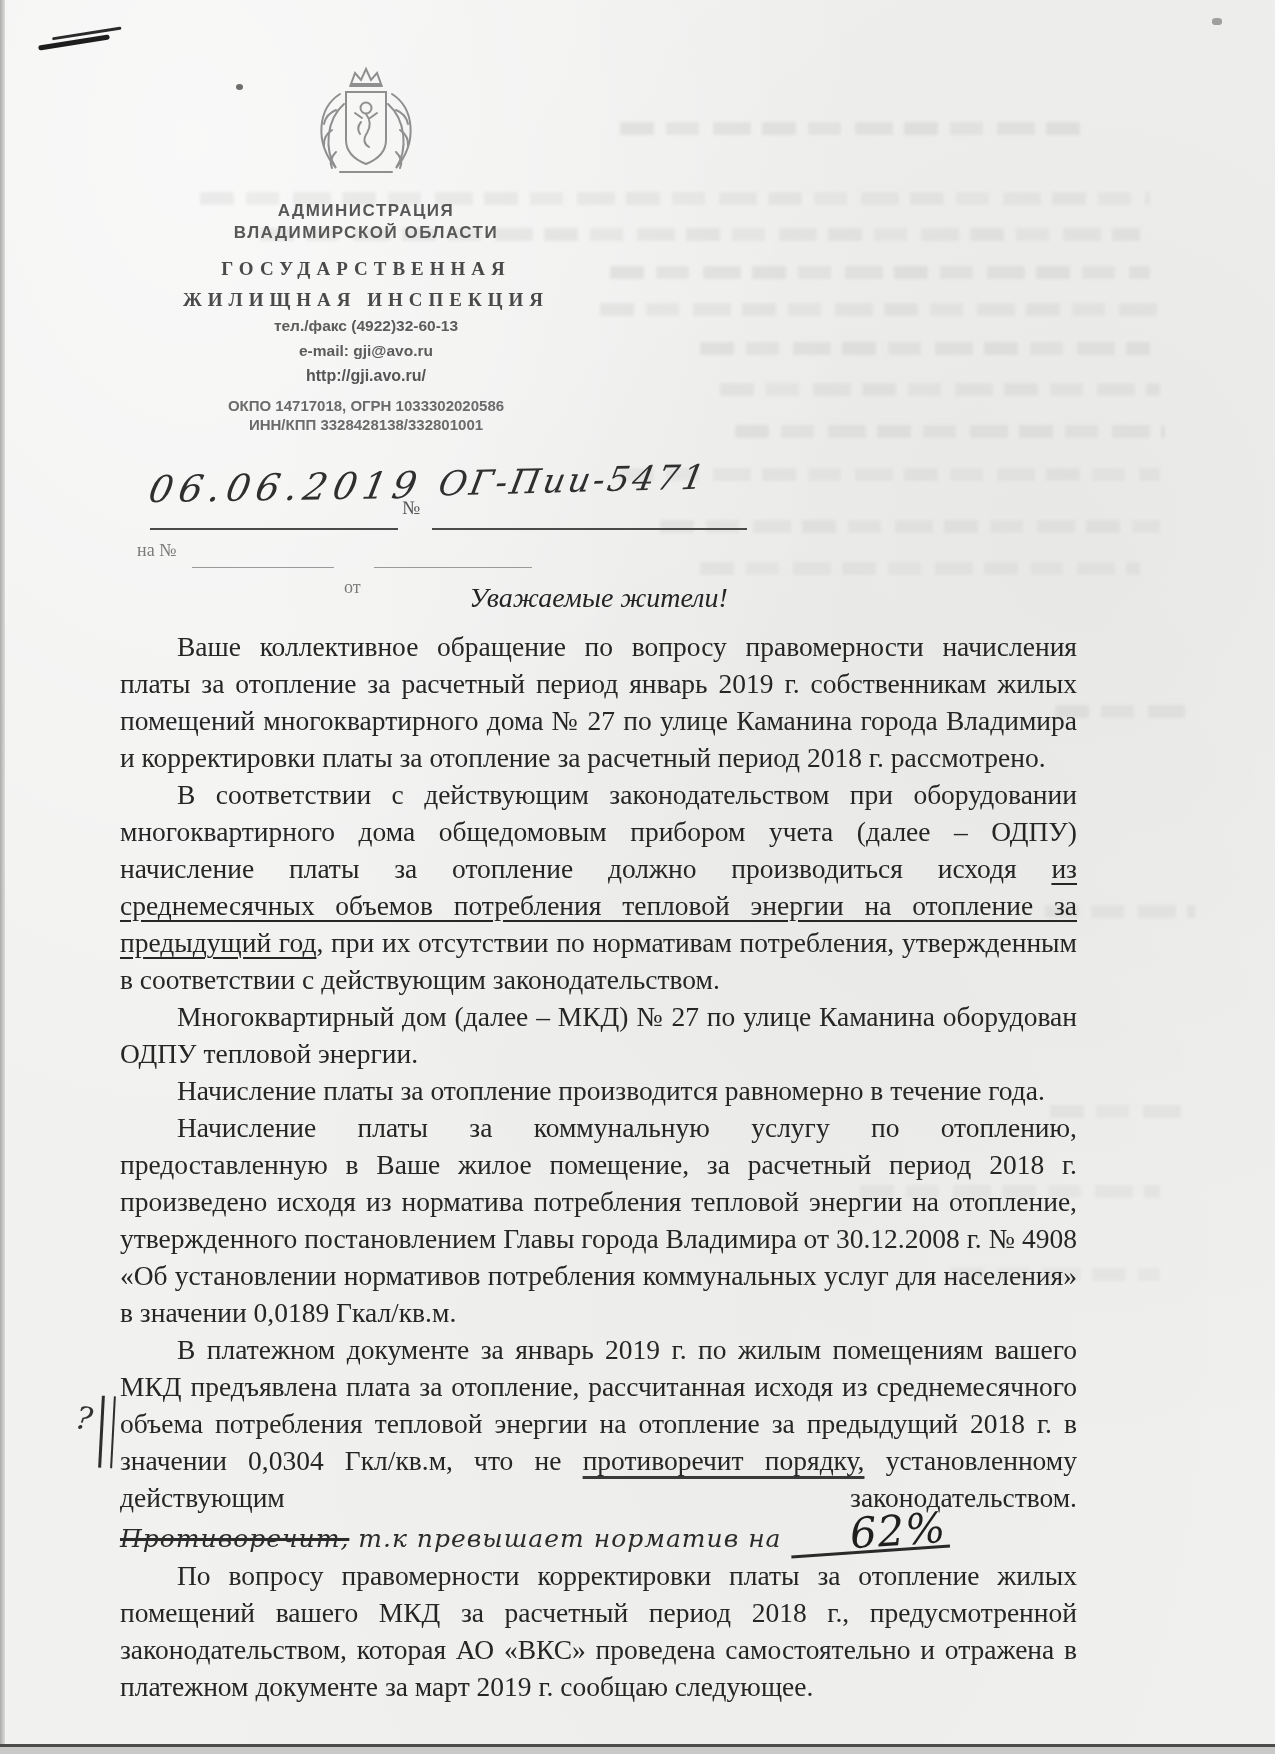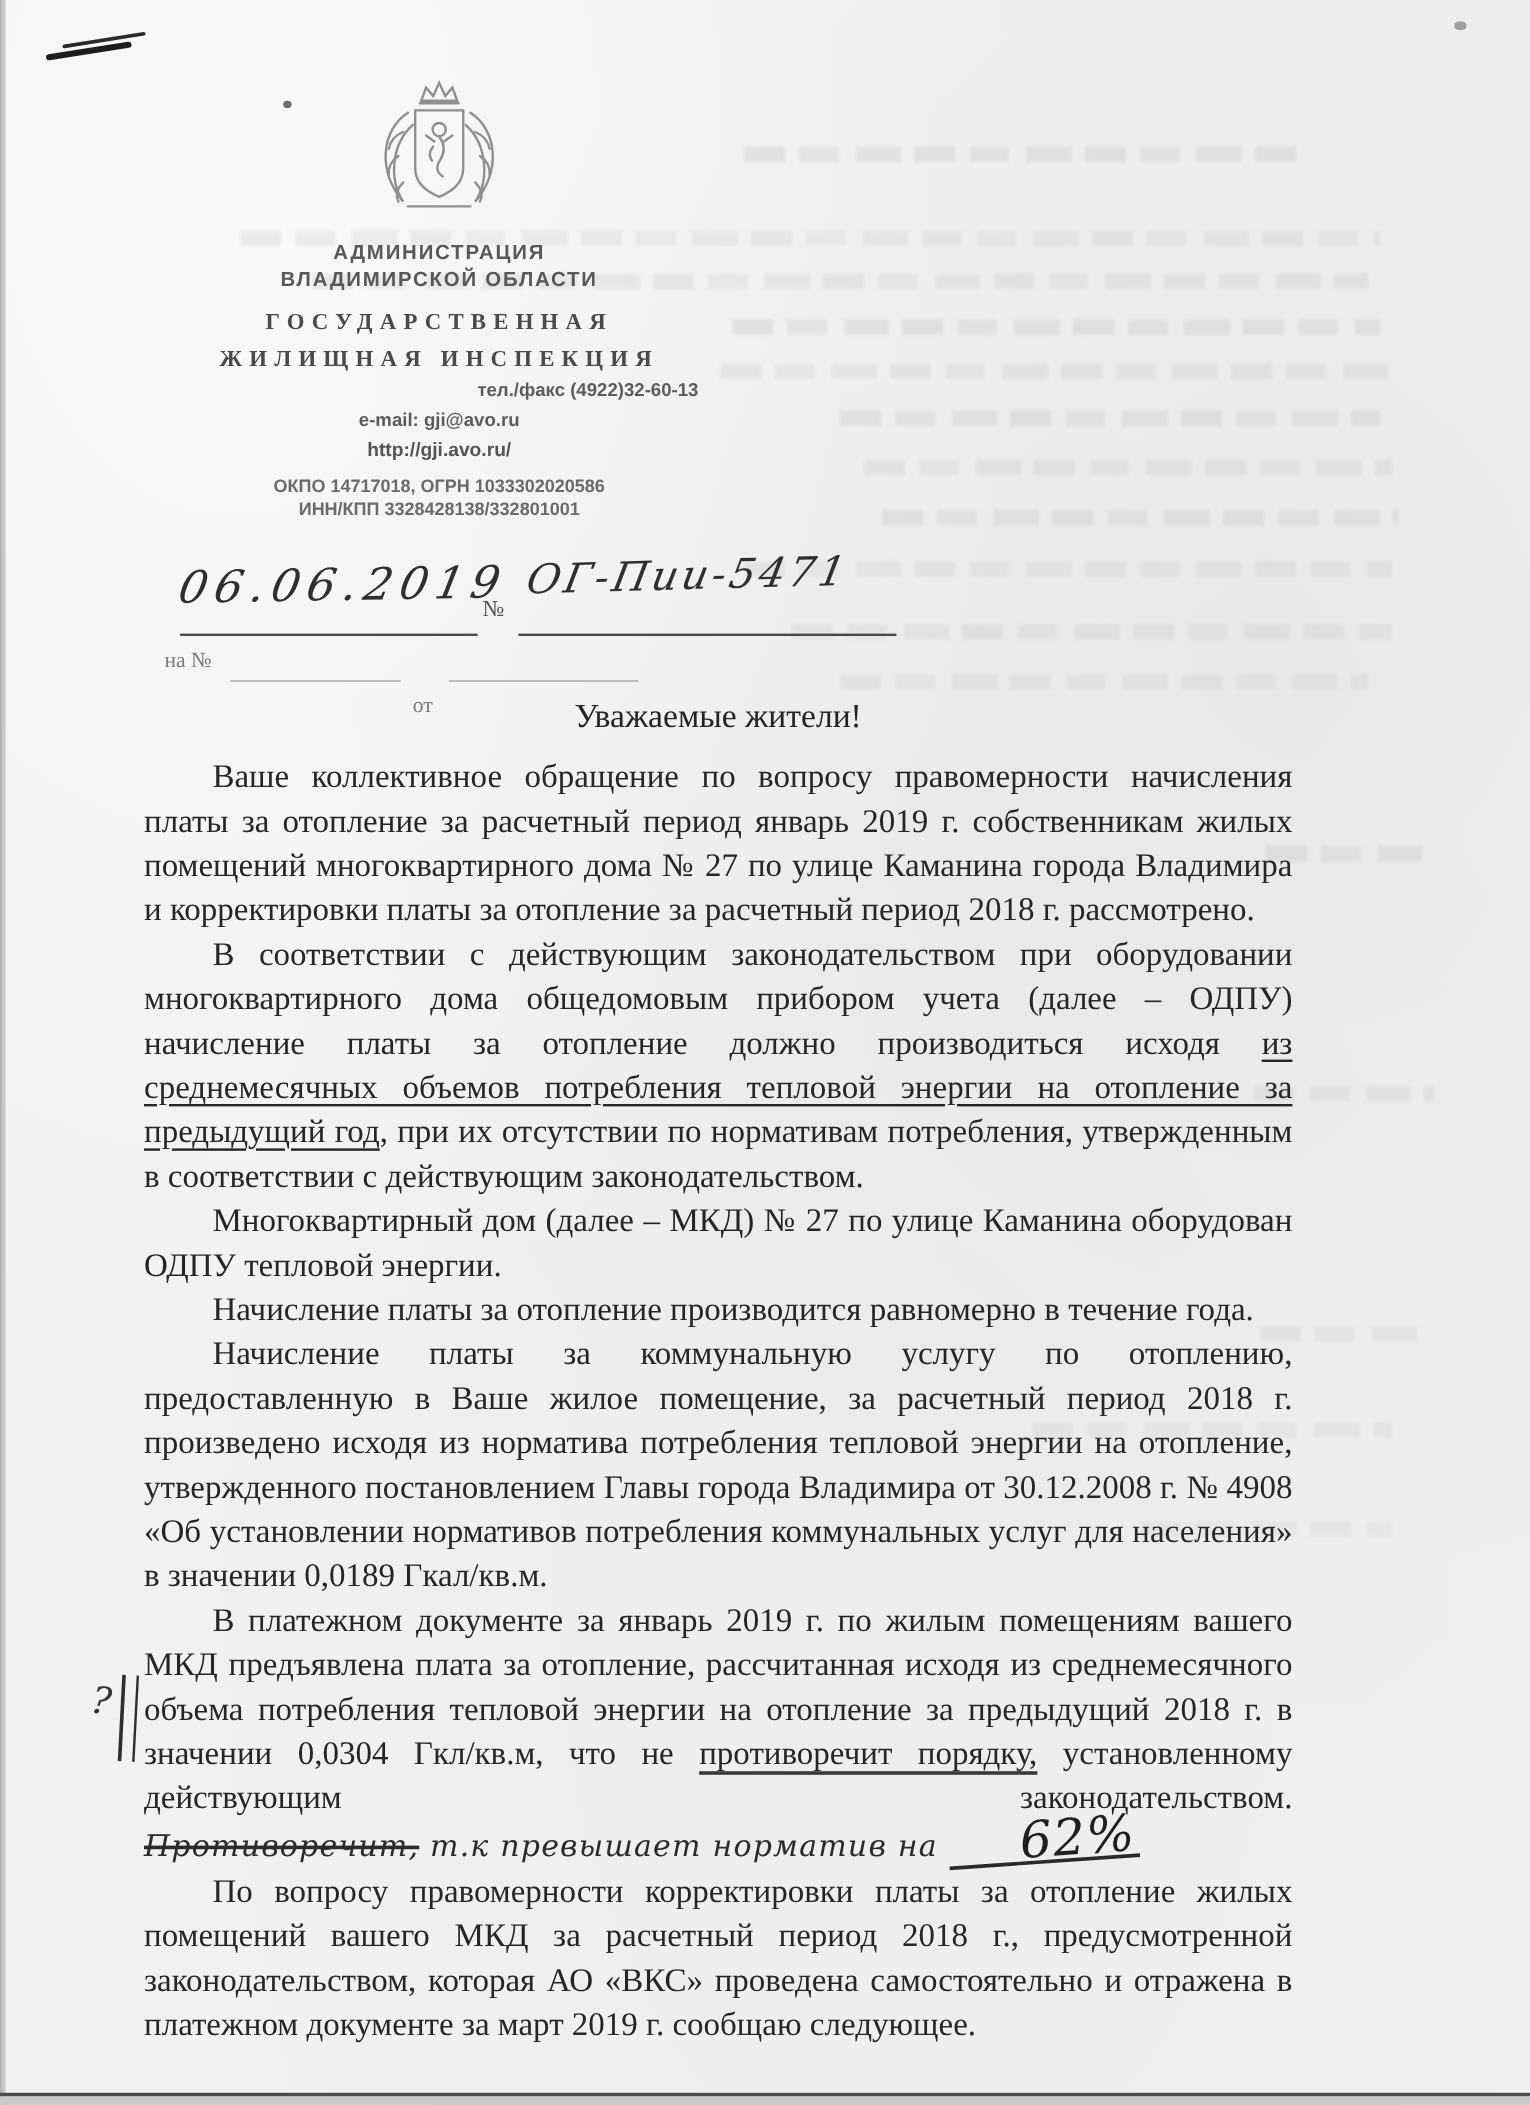--- a/index.html
+++ b/index.html
@@ -43,21 +43,21 @@
   
   .hw{font-family:"DejaVu Serif", serif;font-style:italic;color:#2f2f2f;display:inline-block;}
   .hw-date{position:absolute;left:150px;top:466px;font-size:37px;letter-spacing:6px;transform:skewX(-12deg) rotate(-1deg);}
   .hw-num{position:absolute;left:440px;top:460px;font-size:34px;letter-spacing:3px;transform:skewX(-12deg) rotate(-1.5deg);}
   .ref-underline{position:absolute;border-bottom:2px solid #4a4a4a;height:58px;}
   .no-sign{position:absolute;left:402px;top:497px;font-size:19px;color:#555;}
   .onref{position:absolute;font-size:18px;color:#7a7a7a;}
   .ref-line-light{position:absolute;border-bottom:1.5px solid #9a9a9a;height:24px;}
   
   .salutation{position:absolute;left:120px;top:582px;width:957px;text-align:center;
-    font-size:28px;color:#242424;}
+    font-size:28px;color:#242424;font-style:italic;}
   .body-text{position:absolute;left:120px;top:628px;width:957px;
     font-size:27.5px;line-height:37px;text-align:justify;color:#262626;}
   .body-text p{margin:0;text-indent:57px;}
   .u-typed{text-decoration:underline;text-decoration-thickness:2px;text-underline-offset:5px;}
   .u-hand{text-decoration:underline;text-decoration-thickness:2.5px;text-underline-offset:6px;text-decoration-color:#3a3a3a;}
   .hw-note{font-family:"DejaVu Serif", serif;font-style:italic;font-size:25px;
     color:#2b2b2b;letter-spacing:1px;white-space:nowrap;}
   .hw-note .struck{text-decoration:line-through;text-decoration-thickness:2.5px;}
   .hw-pct{font-family:"DejaVu Serif", serif;font-style:italic;font-size:42px;
     color:#1f1f1f;border-bottom:3px solid #2a2a2a;display:inline-block;transform:rotate(-4deg);
@@ -116,21 +116,21 @@
 
       <path d="M34,112 h52"></path>
     </g>
   </svg>
 
   <div class="letterhead">
     <div class="lh-org">АДМИНИСТРАЦИЯ</div>
     <div class="lh-org">ВЛАДИМИРСКОЙ ОБЛАСТИ</div>
     <div class="lh-insp">ГОСУДАРСТВЕННАЯ</div>
     <div class="lh-insp" style="margin-top:0;">ЖИЛИЩНАЯ ИНСПЕКЦИЯ</div>
-    <div class="lh-addr" style="margin-top:0;text-align:right;">тел./факс (4922)32-60-13</div>
+    <div class="lh-addr" style="margin-top:0;">тел./факс (4922)32-60-13</div>
     <div class="lh-mail">e-mail: gji@avo.ru</div>
     <div class="lh-site">http://gji.avo.ru/</div>
     <div class="lh-codes">ОКПО 14717018, ОГРН 1033302020586</div>
     <div class="lh-codes" style="margin-top:0;">ИНН/КПП 3328428138/332801001</div>
   </div>
 
   <div class="ref-underline" style="left:150px;top:470px;width:248px;"></div>
   <div class="ref-underline" style="left:432px;top:470px;width:315px;"></div>
   <span class="hw hw-date">06.06.2019</span>
   <span class="no-sign">№</span>

